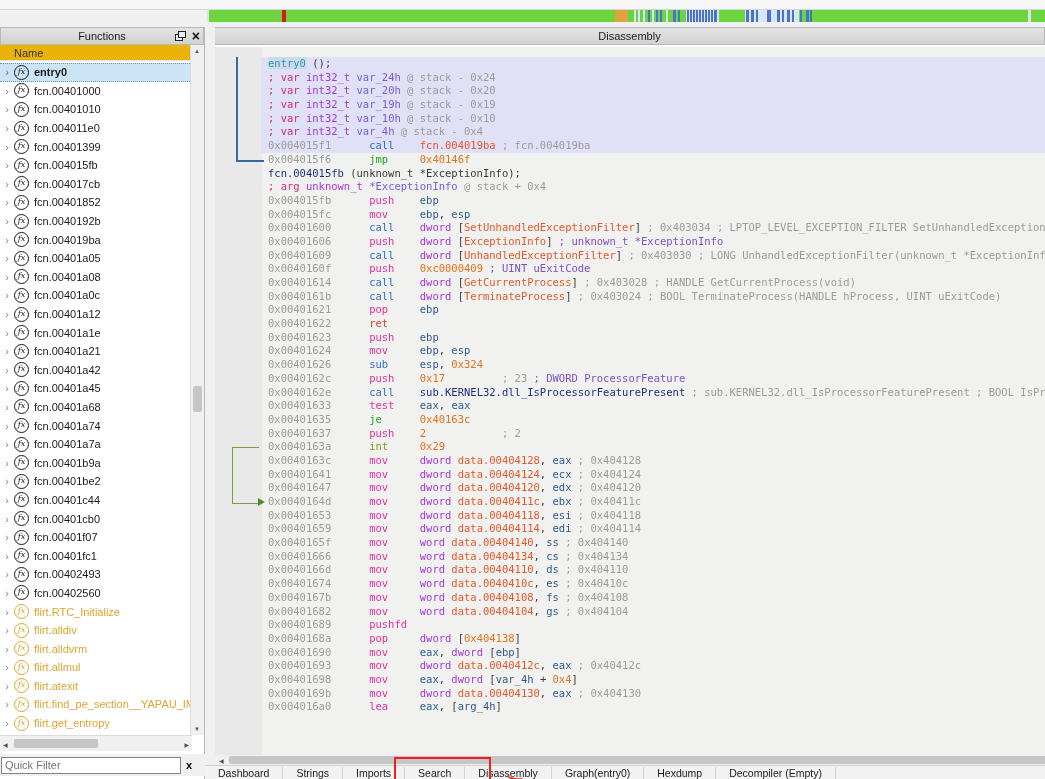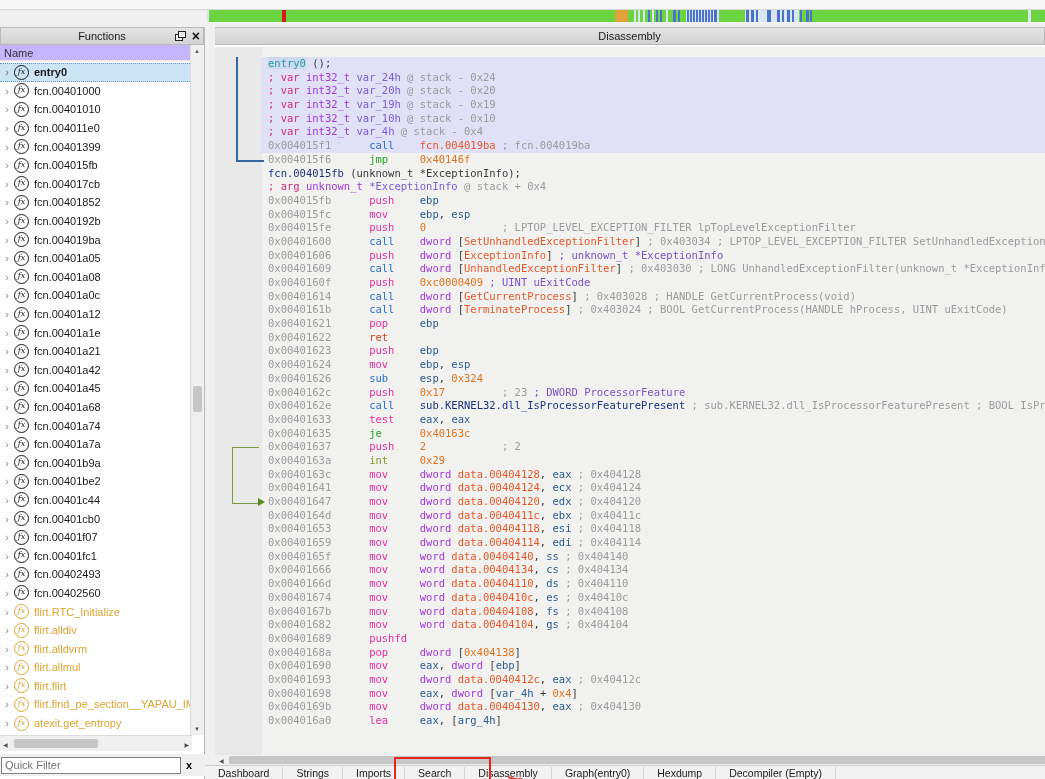--- a/index.html
+++ b/index.html
@@ -16,22 +16,22 @@
                border:1px solid #b9b9b9;border-left:none;box-sizing:border-box;font-size:11px;line-height:17px;
                text-align:center;color:#1a1a1a;}
   #functions-panel{position:absolute;left:0;top:27px;width:205px;height:752px;background:#fff;border-right:1px solid #b9b9b9;box-sizing:border-box;}
   #functions-panel .panel-title{border-left:1px solid #b9b9b9;}
   .title-icons{position:absolute;right:3px;top:2px;display:flex;align-items:center;gap:6px;}
   .float-icon{width:11px;height:10px;position:relative;display:inline-block;}
   .float-icon i{position:absolute;border:1px solid #222;background:#eee;display:block;}
   .float-icon i.b{left:0;top:3px;width:6px;height:5px;}
   .float-icon i.t{left:3px;top:0;width:6px;height:5px;}
   .close-glyph{font-size:14px;font-weight:bold;color:#111;line-height:12px;}
-  #fn-header{position:absolute;left:0;top:18px;width:192px;height:16px;background:#c4b5fd;border-bottom:1px solid #e3e3e3;
-             font-size:11px;line-height:16px;color:#333;padding-left:4px;box-sizing:border-box;}
+  #fn-header{position:absolute;left:0;top:18px;width:192px;height:16px;background:#eab308;border-bottom:1px solid #e3e3e3;
+             font-size:11px;line-height:16px;color:#333;padding-left:14px;box-sizing:border-box;}
   #fn-list{position:absolute;left:0;top:36px;width:192px;height:672px;overflow:hidden;background:#fff;}
   .fn-row{position:relative;height:18.6px;display:flex;align-items:center;font-size:11px;color:#1a1a1a;white-space:nowrap;}
   .fn-row .expander{width:14px;text-align:center;color:#8a8a8a;font-size:11px;flex:0 0 14px;}
   .fn-icon{flex:0 0 13px;width:13px;height:13px;border:1px solid currentColor;border-radius:50%;margin-right:5px;
            font:italic 8px "DejaVu Serif",serif;text-align:center;line-height:12px;}
   .fn-row.selected{background:#cbe4f6;border-top:1px dotted #5f93bd;border-bottom:1px dotted #5f93bd;font-weight:bold;box-sizing:border-box;}
   .fn-row.flirt{color:#dfa431;}
   
   .sb{position:absolute;background:#f0f0f0;}
   #fn-vscroll{right:0;top:18px;width:13px;height:690px;border-left:1px solid #dcdcdc;}
@@ -290,31 +290,31 @@
           <span>flirt.alldvrm</span>
         </div>
         <div class="fn-row flirt">
           <span class="expander">›</span>
           <span class="fn-icon">ƒx</span>
           <span>flirt.allmul</span>
         </div>
         <div class="fn-row flirt">
           <span class="expander">›</span>
           <span class="fn-icon">ƒx</span>
-          <span>flirt.flirt</span>
+          <span>flirt.atexit</span>
         </div>
         <div class="fn-row flirt">
           <span class="expander">›</span>
           <span class="fn-icon">ƒx</span>
           <span>flirt.find_pe_section__YAPAU_IMAG</span>
         </div>
         <div class="fn-row flirt">
           <span class="expander">›</span>
           <span class="fn-icon">ƒx</span>
-          <span>atexit.get_entropy</span>
+          <span>flirt.get_entropy</span>
         </div>
       </div>
 
     <div id="fn-vscroll" class="sb">
       <span class="arrow" style="top:3px;left:3px;">▲</span>
       <div class="thumb" style="left:2px;top:341px;width:9px;height:26px;"></div>
       <span class="arrow" style="bottom:3px;left:3px;">▼</span>
     </div>
     <div id="fn-hscroll" class="sb">
       <span class="arrow" style="left:3px;top:5px;">◀</span>
@@ -344,27 +344,26 @@
           <div class="asm-line hl"><span class="s-vk">; var </span><span class="s-t">int32_t</span><span class="s-p"> </span><span class="s-v">var_20h</span><span class="s-c"> @ stack - 0x20</span></div>
           <div class="asm-line hl"><span class="s-vk">; var </span><span class="s-t">int32_t</span><span class="s-p"> </span><span class="s-v">var_19h</span><span class="s-c"> @ stack - 0x19</span></div>
           <div class="asm-line hl"><span class="s-vk">; var </span><span class="s-t">int32_t</span><span class="s-p"> </span><span class="s-v">var_10h</span><span class="s-c"> @ stack - 0x10</span></div>
           <div class="asm-line hl"><span class="s-vk">; var </span><span class="s-t">int32_t</span><span class="s-p"> </span><span class="s-v">var_4h</span><span class="s-c"> @ stack - 0x4</span></div>
           <div class="asm-line hl"><span class="s-a">0x004015f1</span><span class="s-p">      </span><span class="s-b">call</span><span class="s-p">    </span><span class="s-d">fcn.004019ba</span><span class="s-c"> ; fcn.004019ba</span></div>
           <div class="asm-line"><span class="s-a">0x004015f6</span><span class="s-p">      </span><span class="s-g">jmp</span><span class="s-p">     </span><span class="s-n">0x40146f</span></div>
           <div class="asm-line"><span class="s-f">fcn.004015fb</span><span class="s-p"> (unknown_t *ExceptionInfo);</span></div>
           <div class="asm-line"><span class="s-vk">; arg </span><span class="s-t">unknown_t</span><span class="s-p"> </span><span class="s-v">*ExceptionInfo</span><span class="s-c"> @ stack + 0x4</span></div>
           <div class="asm-line"><span class="s-a">0x004015fb</span><span class="s-p">      </span><span class="s-k">push</span><span class="s-p">    </span><span class="s-r">ebp</span></div>
           <div class="asm-line"><span class="s-a">0x004015fc</span><span class="s-p">      </span><span class="s-k">mov</span><span class="s-p">     </span><span class="s-r">ebp</span><span class="s-p">, </span><span class="s-r">esp</span></div>
-          <div class="asm-line"><span class="s-a">0x004015fe</span><span class="s-p">      </span><span class="s-k">push</span><span class="s-p">    </span><span class="s-n">0</span><span class="s-c">            ; LPTOP_LEVEL_EXCEPTION_FILTER lpTopLevelExceptionFilter</span></div>
           <div class="asm-line"><span class="s-a">0x00401600</span><span class="s-p">      </span><span class="s-b">call</span><span class="s-p">    </span><span class="s-t">dword</span><span class="s-p"> [</span><span class="s-d">SetUnhandledExceptionFilter</span><span class="s-p">]</span><span class="s-c"> ; 0x403034 ; LPTOP_LEVEL_EXCEPTION_FILTER SetUnhandledExceptionFilter(LPTOP_LEVEL_EXCEPTION_FILTER lpTopLevelExceptionFilter)</span></div>
           <div class="asm-line"><span class="s-a">0x00401606</span><span class="s-p">      </span><span class="s-k">push</span><span class="s-p">    </span><span class="s-t">dword</span><span class="s-p"> [</span><span class="s-d">ExceptionInfo</span><span class="s-p">]</span><span class="s-tc"> ; unknown_t *ExceptionInfo</span></div>
           <div class="asm-line"><span class="s-a">0x00401609</span><span class="s-p">      </span><span class="s-b">call</span><span class="s-p">    </span><span class="s-t">dword</span><span class="s-p"> [</span><span class="s-d">UnhandledExceptionFilter</span><span class="s-p">]</span><span class="s-c"> ; 0x403030 ; LONG UnhandledExceptionFilter(unknown_t *ExceptionInfo)</span></div>
           <div class="asm-line"><span class="s-a">0x0040160f</span><span class="s-p">      </span><span class="s-k">push</span><span class="s-p">    </span><span class="s-n">0xc0000409</span><span class="s-tc"> ; UINT uExitCode</span></div>
           <div class="asm-line"><span class="s-a">0x00401614</span><span class="s-p">      </span><span class="s-b">call</span><span class="s-p">    </span><span class="s-t">dword</span><span class="s-p"> [</span><span class="s-d">GetCurrentProcess</span><span class="s-p">]</span><span class="s-c"> ; 0x403028 ; HANDLE GetCurrentProcess(void)</span></div>
-          <div class="asm-line"><span class="s-a">0x0040161b</span><span class="s-p">      </span><span class="s-b">call</span><span class="s-p">    </span><span class="s-t">dword</span><span class="s-p"> [</span><span class="s-d">TerminateProcess</span><span class="s-p">]</span><span class="s-c"> ; 0x403024 ; BOOL GetCurrentProcess(HANDLE hProcess, UINT uExitCode)</span></div>
+          <div class="asm-line"><span class="s-a">0x0040161b</span><span class="s-p">      </span><span class="s-b">call</span><span class="s-p">    </span><span class="s-t">dword</span><span class="s-p"> [</span><span class="s-d">TerminateProcess</span><span class="s-p">]</span><span class="s-c"> ; 0x403024 ; BOOL TerminateProcess(HANDLE hProcess, UINT uExitCode)</span></div>
           <div class="asm-line"><span class="s-a">0x00401621</span><span class="s-p">      </span><span class="s-k">pop</span><span class="s-p">     </span><span class="s-r">ebp</span></div>
           <div class="asm-line"><span class="s-a">0x00401622</span><span class="s-p">      </span><span class="s-rt">ret</span></div>
           <div class="asm-line"><span class="s-a">0x00401623</span><span class="s-p">      </span><span class="s-k">push</span><span class="s-p">    </span><span class="s-r">ebp</span></div>
           <div class="asm-line"><span class="s-a">0x00401624</span><span class="s-p">      </span><span class="s-k">mov</span><span class="s-p">     </span><span class="s-r">ebp</span><span class="s-p">, </span><span class="s-r">esp</span></div>
           <div class="asm-line"><span class="s-a">0x00401626</span><span class="s-p">      </span><span class="s-b">sub</span><span class="s-p">     </span><span class="s-r">esp</span><span class="s-p">, </span><span class="s-n">0x324</span></div>
           <div class="asm-line"><span class="s-a">0x0040162c</span><span class="s-p">      </span><span class="s-k">push</span><span class="s-p">    </span><span class="s-n">0x17</span><span class="s-c">         ; 23 </span><span class="s-tc">; DWORD ProcessorFeature</span></div>
           <div class="asm-line"><span class="s-a">0x0040162e</span><span class="s-p">      </span><span class="s-b">call</span><span class="s-p">    </span><span class="s-f">sub.KERNEL32.dll_IsProcessorFeaturePresent</span><span class="s-c"> ; sub.KERNEL32.dll_IsProcessorFeaturePresent ; BOOL IsProcessorFeaturePresent(DWORD ProcessorFeature)</span></div>
           <div class="asm-line"><span class="s-a">0x00401633</span><span class="s-p">      </span><span class="s-k">test</span><span class="s-p">    </span><span class="s-r">eax</span><span class="s-p">, </span><span class="s-r">eax</span></div>
           <div class="asm-line"><span class="s-a">0x00401635</span><span class="s-p">      </span><span class="s-g">je</span><span class="s-p">      </span><span class="s-n">0x40163c</span></div>
           <div class="asm-line"><span class="s-a">0x00401637</span><span class="s-p">      </span><span class="s-k">push</span><span class="s-p">    </span><span class="s-n">2</span><span class="s-c">            ; 2</span></div>

